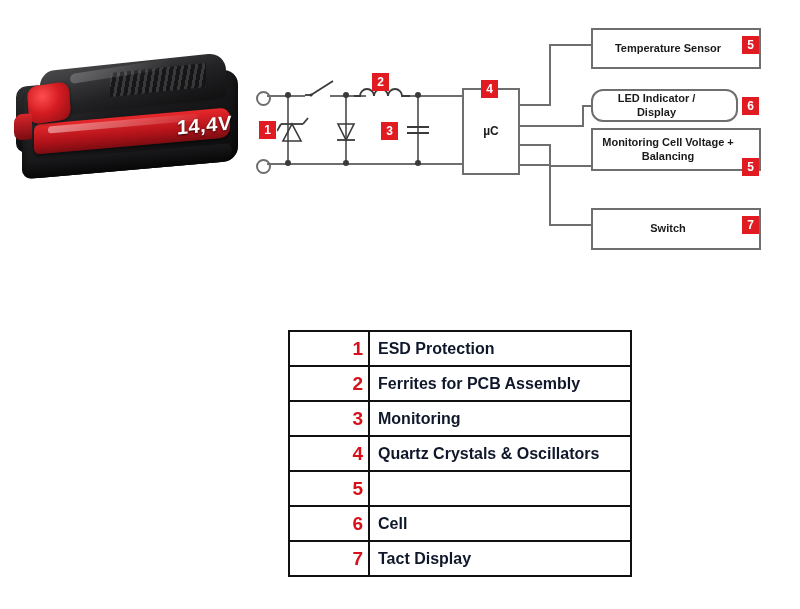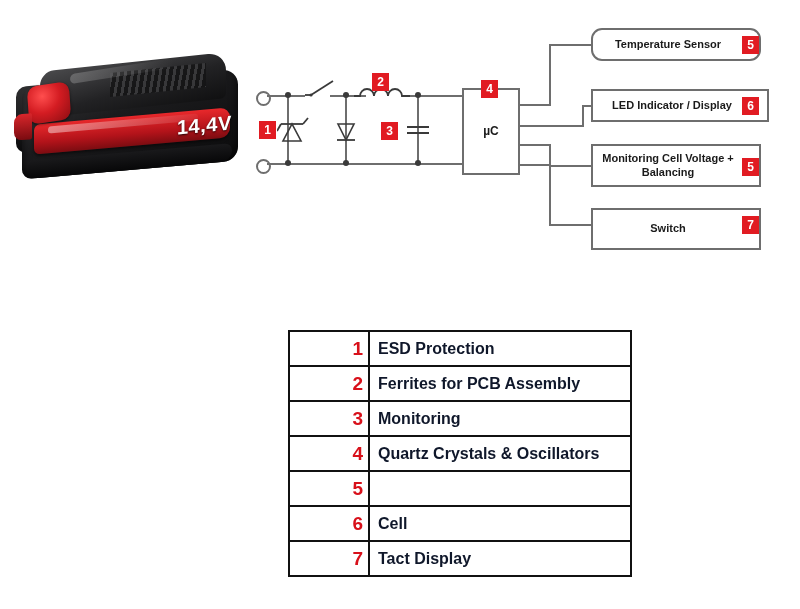--- a/index.html
+++ b/index.html
@@ -230,31 +230,31 @@
 <div class="wire h" style="left:582px;top:105px;width:9px;"></div>
 
 <div class="wire h" style="left:520px;top:144px;width:31px;"></div>
 <div class="wire v" style="left:549px;top:144px;height:23px;"></div>
 <div class="wire h" style="left:549px;top:165px;width:42px;"></div>
 
 <div class="wire h" style="left:520px;top:164px;width:31px;"></div>
 <div class="wire v" style="left:549px;top:164px;height:62px;"></div>
 <div class="wire h" style="left:549px;top:224px;width:42px;"></div>
 
-<div class="blk" style="left:591px;top:28px;width:170px;height:33px;border-radius:11px;">
+<div class="blk" style="left:591px;top:28px;width:170px;height:41px;">
   <span>Temperature Sensor</span>
 </div>
 <div class="badge" style="left:742px;top:36px;">5</div>
 
-<div class="blk" style="left:591px;top:89px;width:178px;height:33px;">
+<div class="blk" style="left:591px;top:89px;width:147px;height:33px;border-radius:12px;">
   <span>LED Indicator / Display</span>
 </div>
 <div class="badge" style="left:742px;top:97px;">6</div>
 
-<div class="blk" style="left:591px;top:144px;width:170px;height:43px;">
+<div class="blk" style="left:591px;top:128px;width:170px;height:43px;">
   <span>Monitoring Cell Voltage + Balancing</span>
 </div>
 <div class="badge" style="left:742px;top:158px;">5</div>
 
 <div class="blk" style="left:591px;top:208px;width:170px;height:42px;">
   <span>Switch</span>
 </div>
 <div class="badge" style="left:742px;top:216px;">7</div>
 
 <div id="legend">

